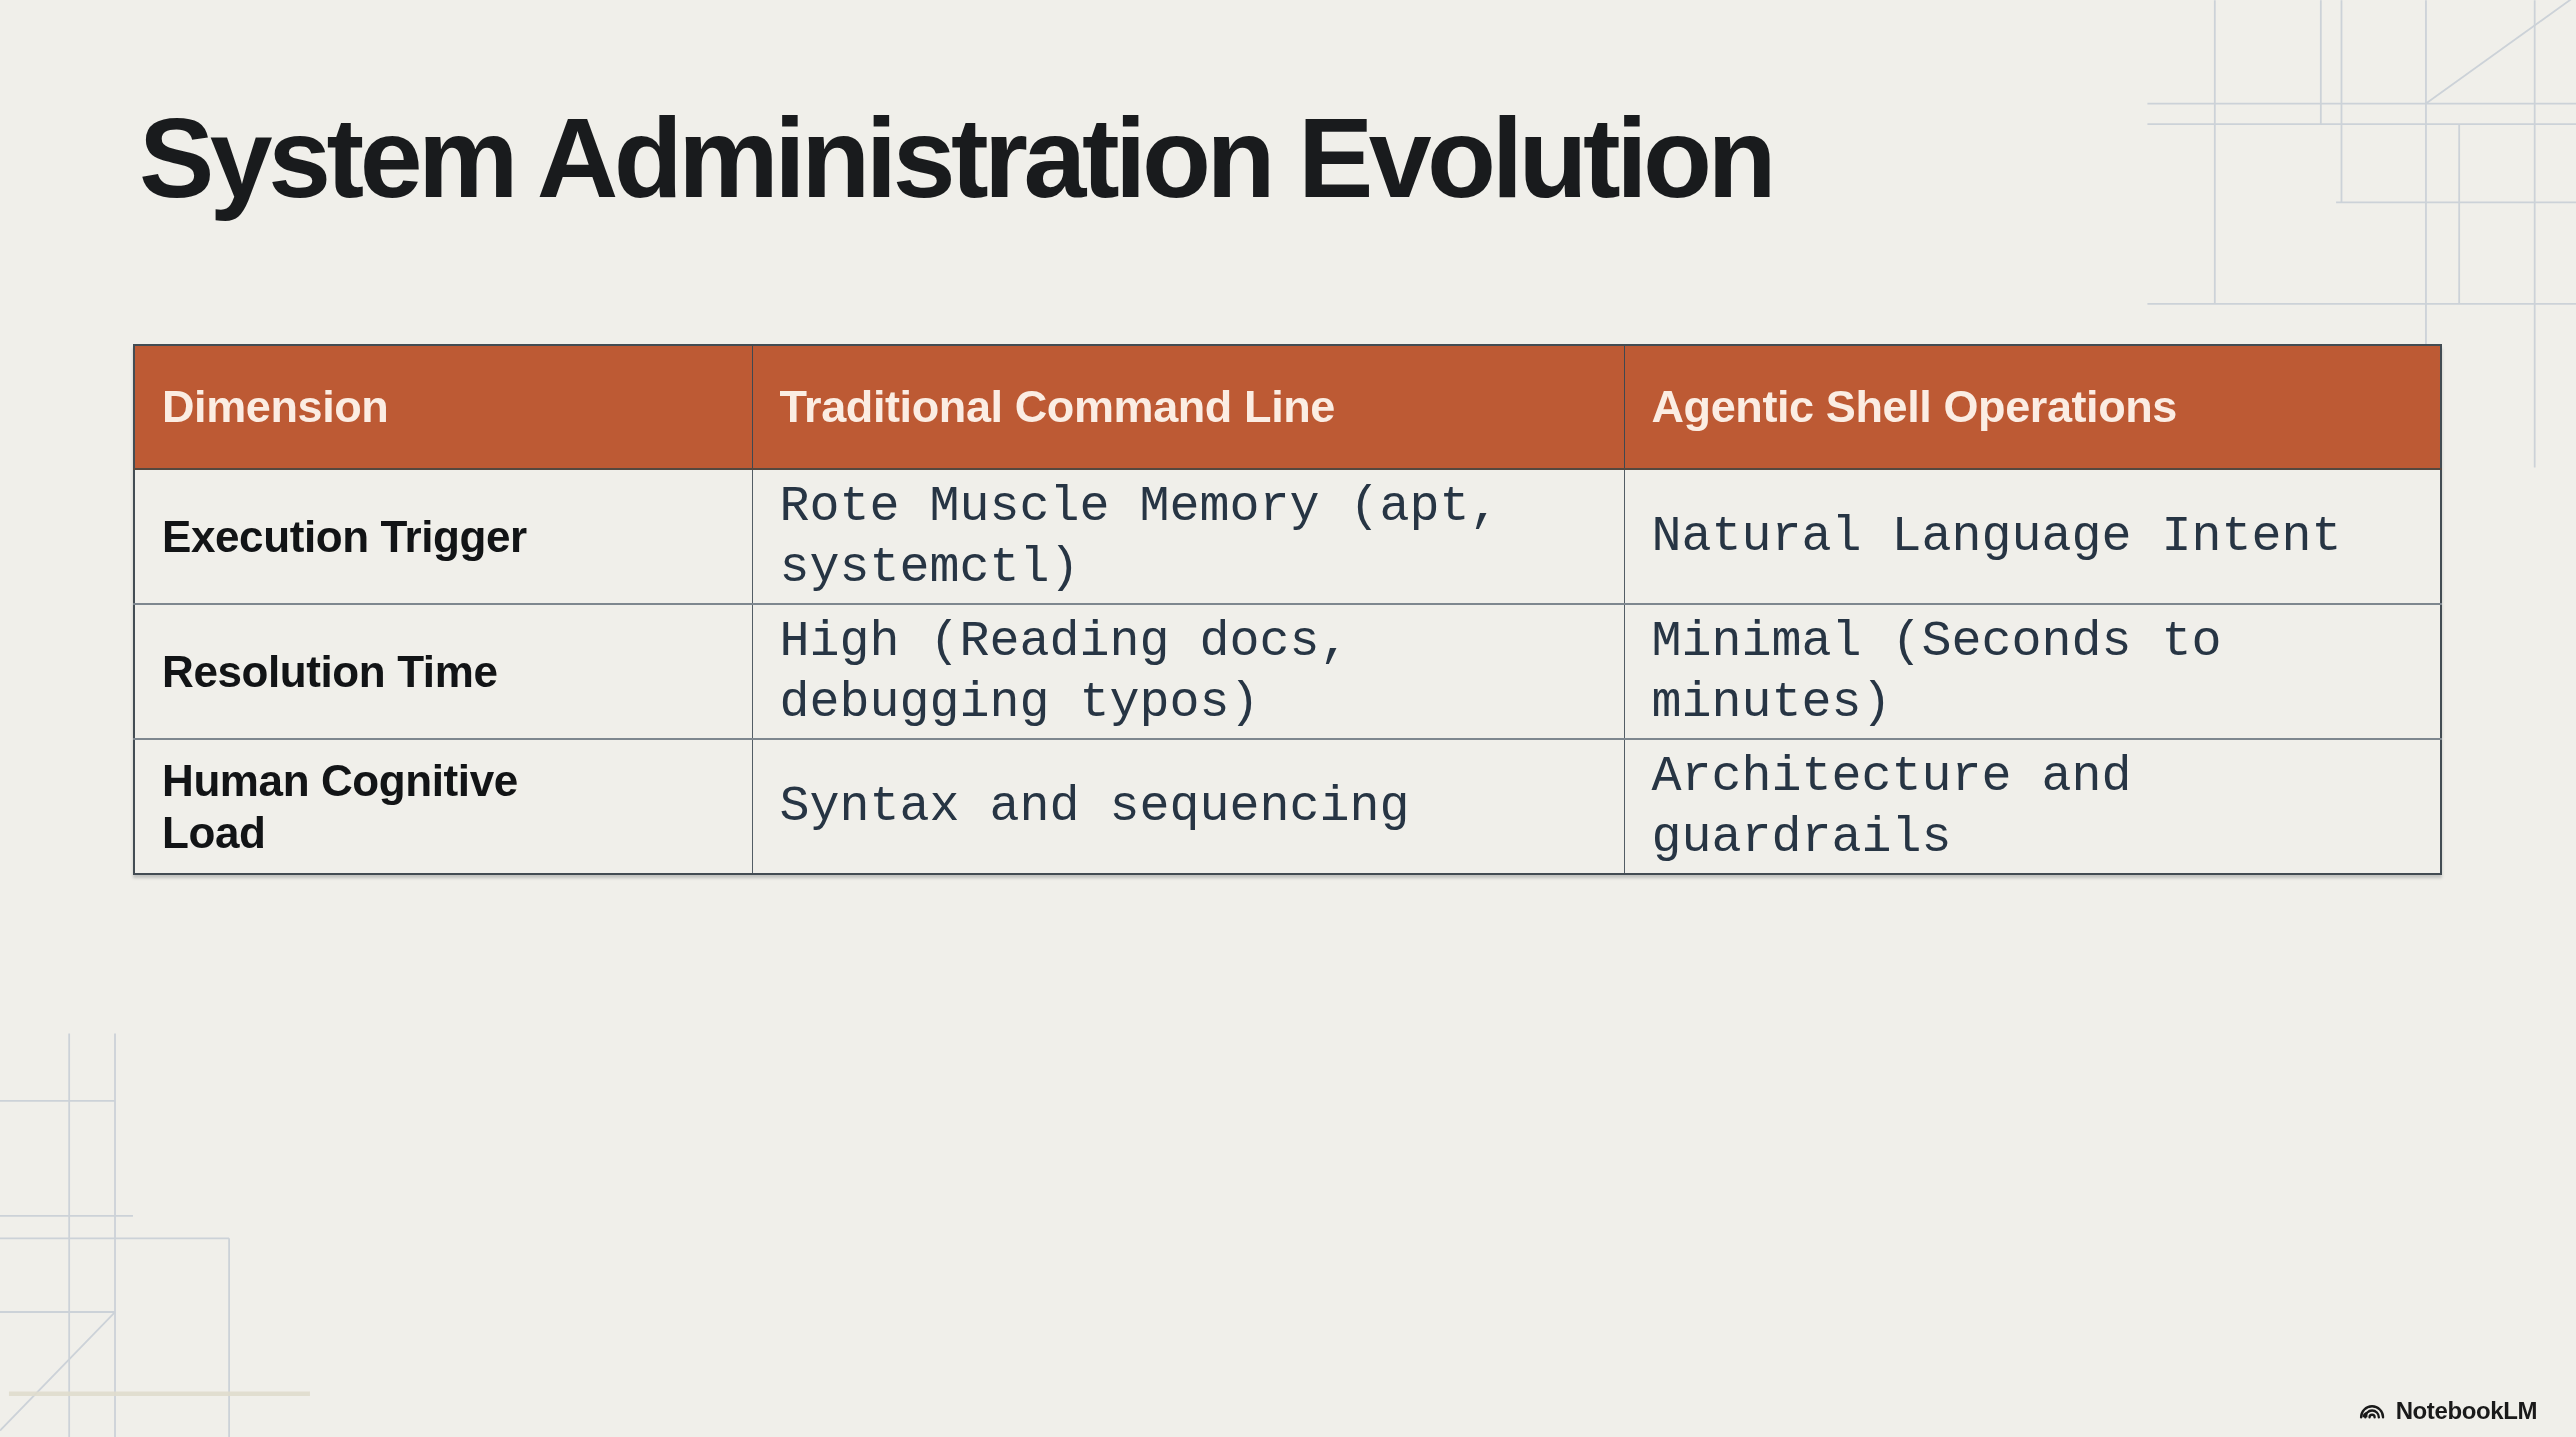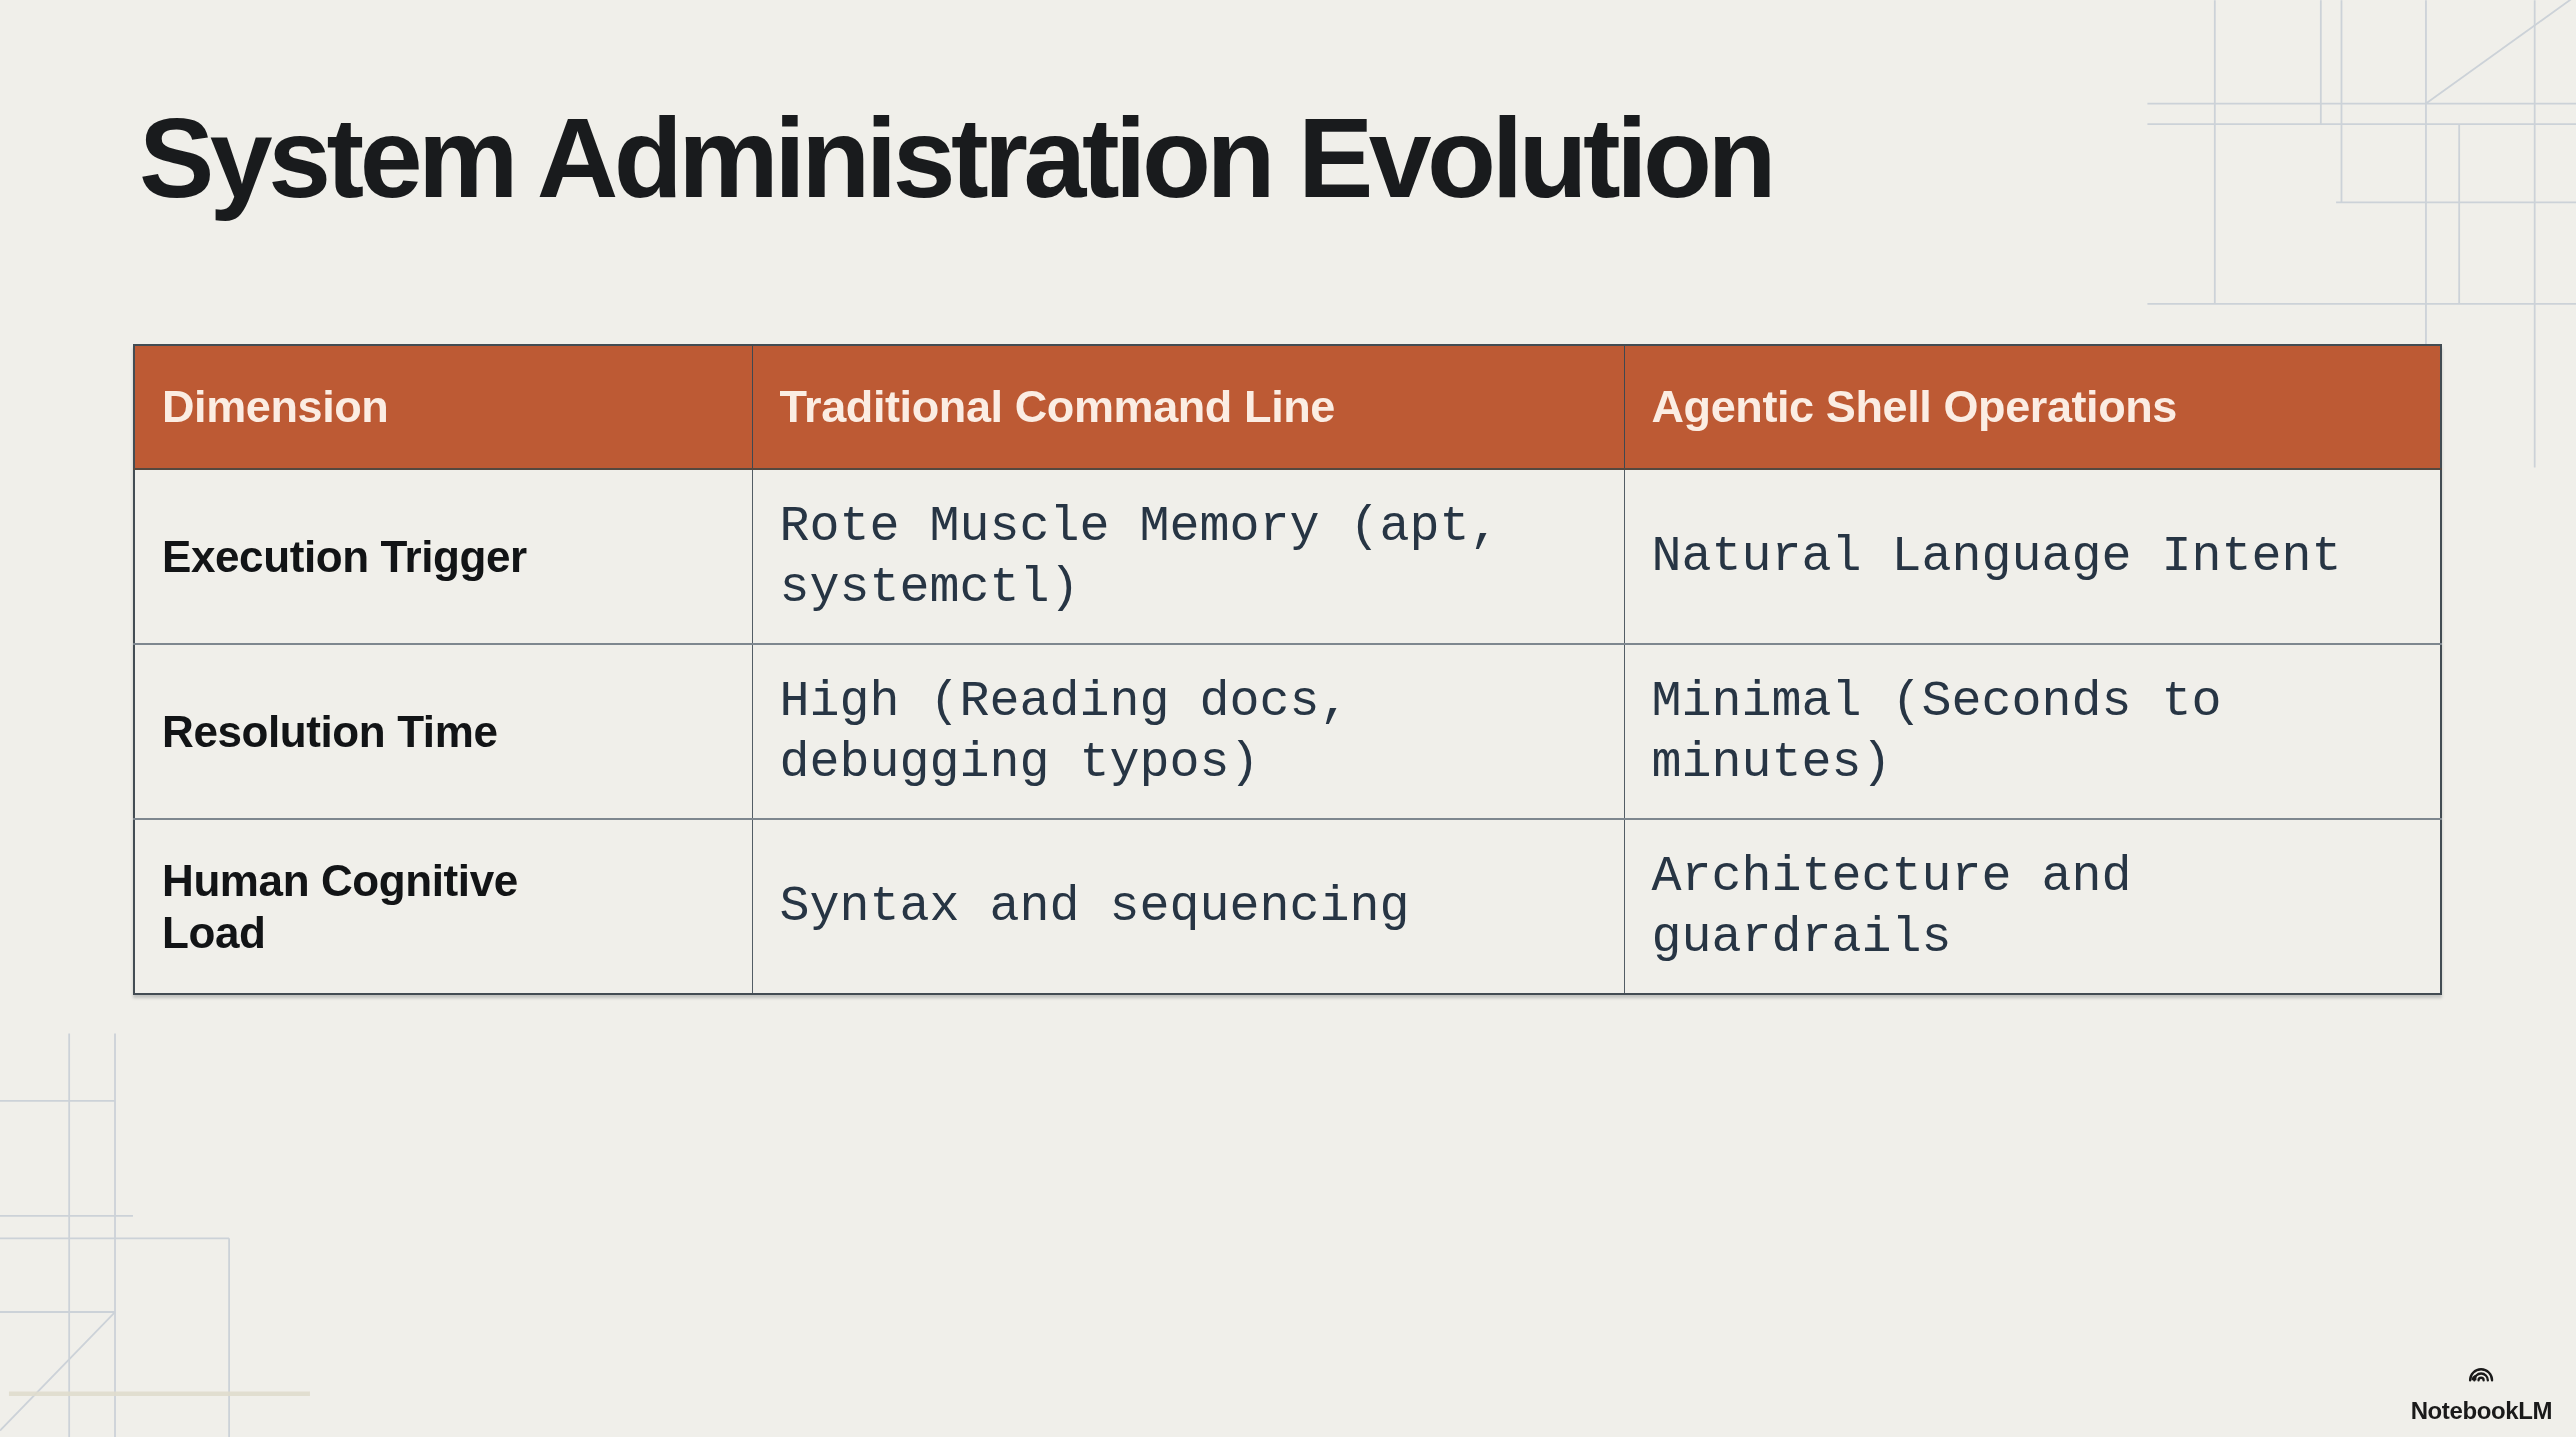--- a/index.html
+++ b/index.html
@@ -63,21 +63,21 @@
     font-weight: bold;
     letter-spacing: -0.4px;
     text-align: left;
     vertical-align: middle;
     padding: 0 25px 0 27px;
     border-left: 1.8px solid #3E4850;
     border-bottom: 2.7px solid #55483F;
   }
   thead th:first-child { border-left: none; }
 
-  tbody tr { height: 175px; }
+  tbody tr { height: 135px; }
   tbody tr + tr td, tbody tr + tr th {
     border-top: 2.7px solid #7E878F;
   }
   tbody th, tbody td {
     vertical-align: middle;
     text-align: left;
     padding: 0 25px 0 27px;
     white-space: pre-line;
     border-left: 1.8px solid #535D65;
   }
@@ -93,26 +93,25 @@
   tbody td {
     font-family: "Liberation Mono", "DejaVu Sans Mono", monospace;
     font-size: 50px;
     color: var(--cell_text_mono, #273544);
     line-height: 61px;
   }
 
   
   .watermark {
     position: absolute;
-    right: 24px;
+    right: 39px;
     bottom: 13.5px;
     display: flex;
     align-items: center;
     gap: 10px;
-    flex-direction: column;
   }
   .watermark .logo {
     width: 27px;
     height: 27px;
     display: block;
   }
   .watermark .label {
     font-size: 24px;
     font-weight: bold;
     letter-spacing: -0.4px;

